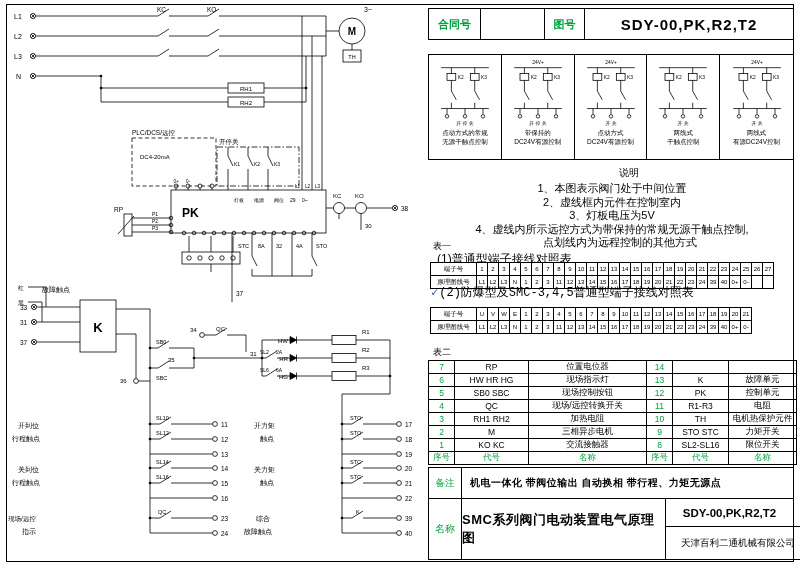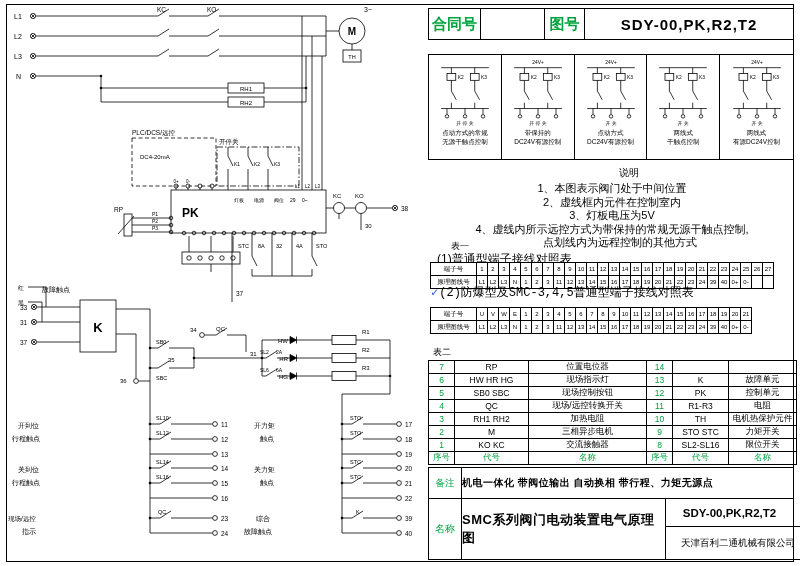--- a/index.html
+++ b/index.html
@@ -39,23 +39,23 @@
   .ttable td:first-child { width:46px; font-size:6.5px; }
   #table2 { position:absolute; left:428px; top:360px; width:366px; border-collapse:collapse; table-layout:fixed; }
   #table2 td { border:1px solid #000; font-size:8.5px; height:12px; text-align:center; padding:0 1px; overflow:hidden; white-space:nowrap; }
   #table2 td:nth-child(1){ width:26px; color:var(--green); }
   #table2 td:nth-child(2){ width:74px; }
   #table2 td:nth-child(3){ width:118px; }
   #table2 td:nth-child(4){ width:26px; color:var(--green); }
   #table2 td:nth-child(5){ width:56px; }
   #table2 td:nth-child(6){ width:68px; }
   #table2 tr:last-child td { color:var(--green); }
-  .hdr-label { font-size:15px; }
+  .hdr-label { font-size:11px; }
   .dwg-no { font-size:15px; font-weight:bold; letter-spacing:1px; }
-  .remark-text { font-size:10px; font-weight:bold; justify-content:flex-start; letter-spacing:0.5px; }
+  .remark-text { font-size:10px; font-weight:bold; justify-content:flex-start; padding-left:8px; letter-spacing:0.5px; }
   .tb-title { font-size:13px; font-weight:bold; letter-spacing:0.5px; }
   .tb-no { font-size:11.5px; font-weight:bold; }
   .tb-co { font-size:9.5px; }
 </style>
 </head>
 <body>
 
 <div class="frame"></div>
 
 <svg id="schematic" viewBox="0 0 422 558">
@@ -476,21 +476,21 @@
 
 <div class="notes">
   <div class="notes-title">说明</div>
   <div class="nline">1、本图表示阀门处于中间位置</div>
   <div class="nline">2、虚线框内元件在控制室内</div>
   <div class="nline">3、灯板电压为5V</div>
   <div class="nline">4、虚线内所示远控方式为带保持的常规无源干触点控制,</div>
   <div class="nline">点划线内为远程控制的其他方式</div>
 </div>
 
-<div class="sectlabel" style="left:451px; top:240px;">表一</div>
+<div class="sectlabel" style="left:433px; top:240px;">表一</div>
 <div class="cap" style="left:437px; top:251px;">(1)普通型端子接线对照表</div>
 <table class="ttable" style="left:430px; top:262px;">
     <tbody>
       <tr>
         <td>端子号</td>
         <td>1</td>
         <td>2</td>
         <td>3</td>
         <td>4</td>
         <td>5</td>

